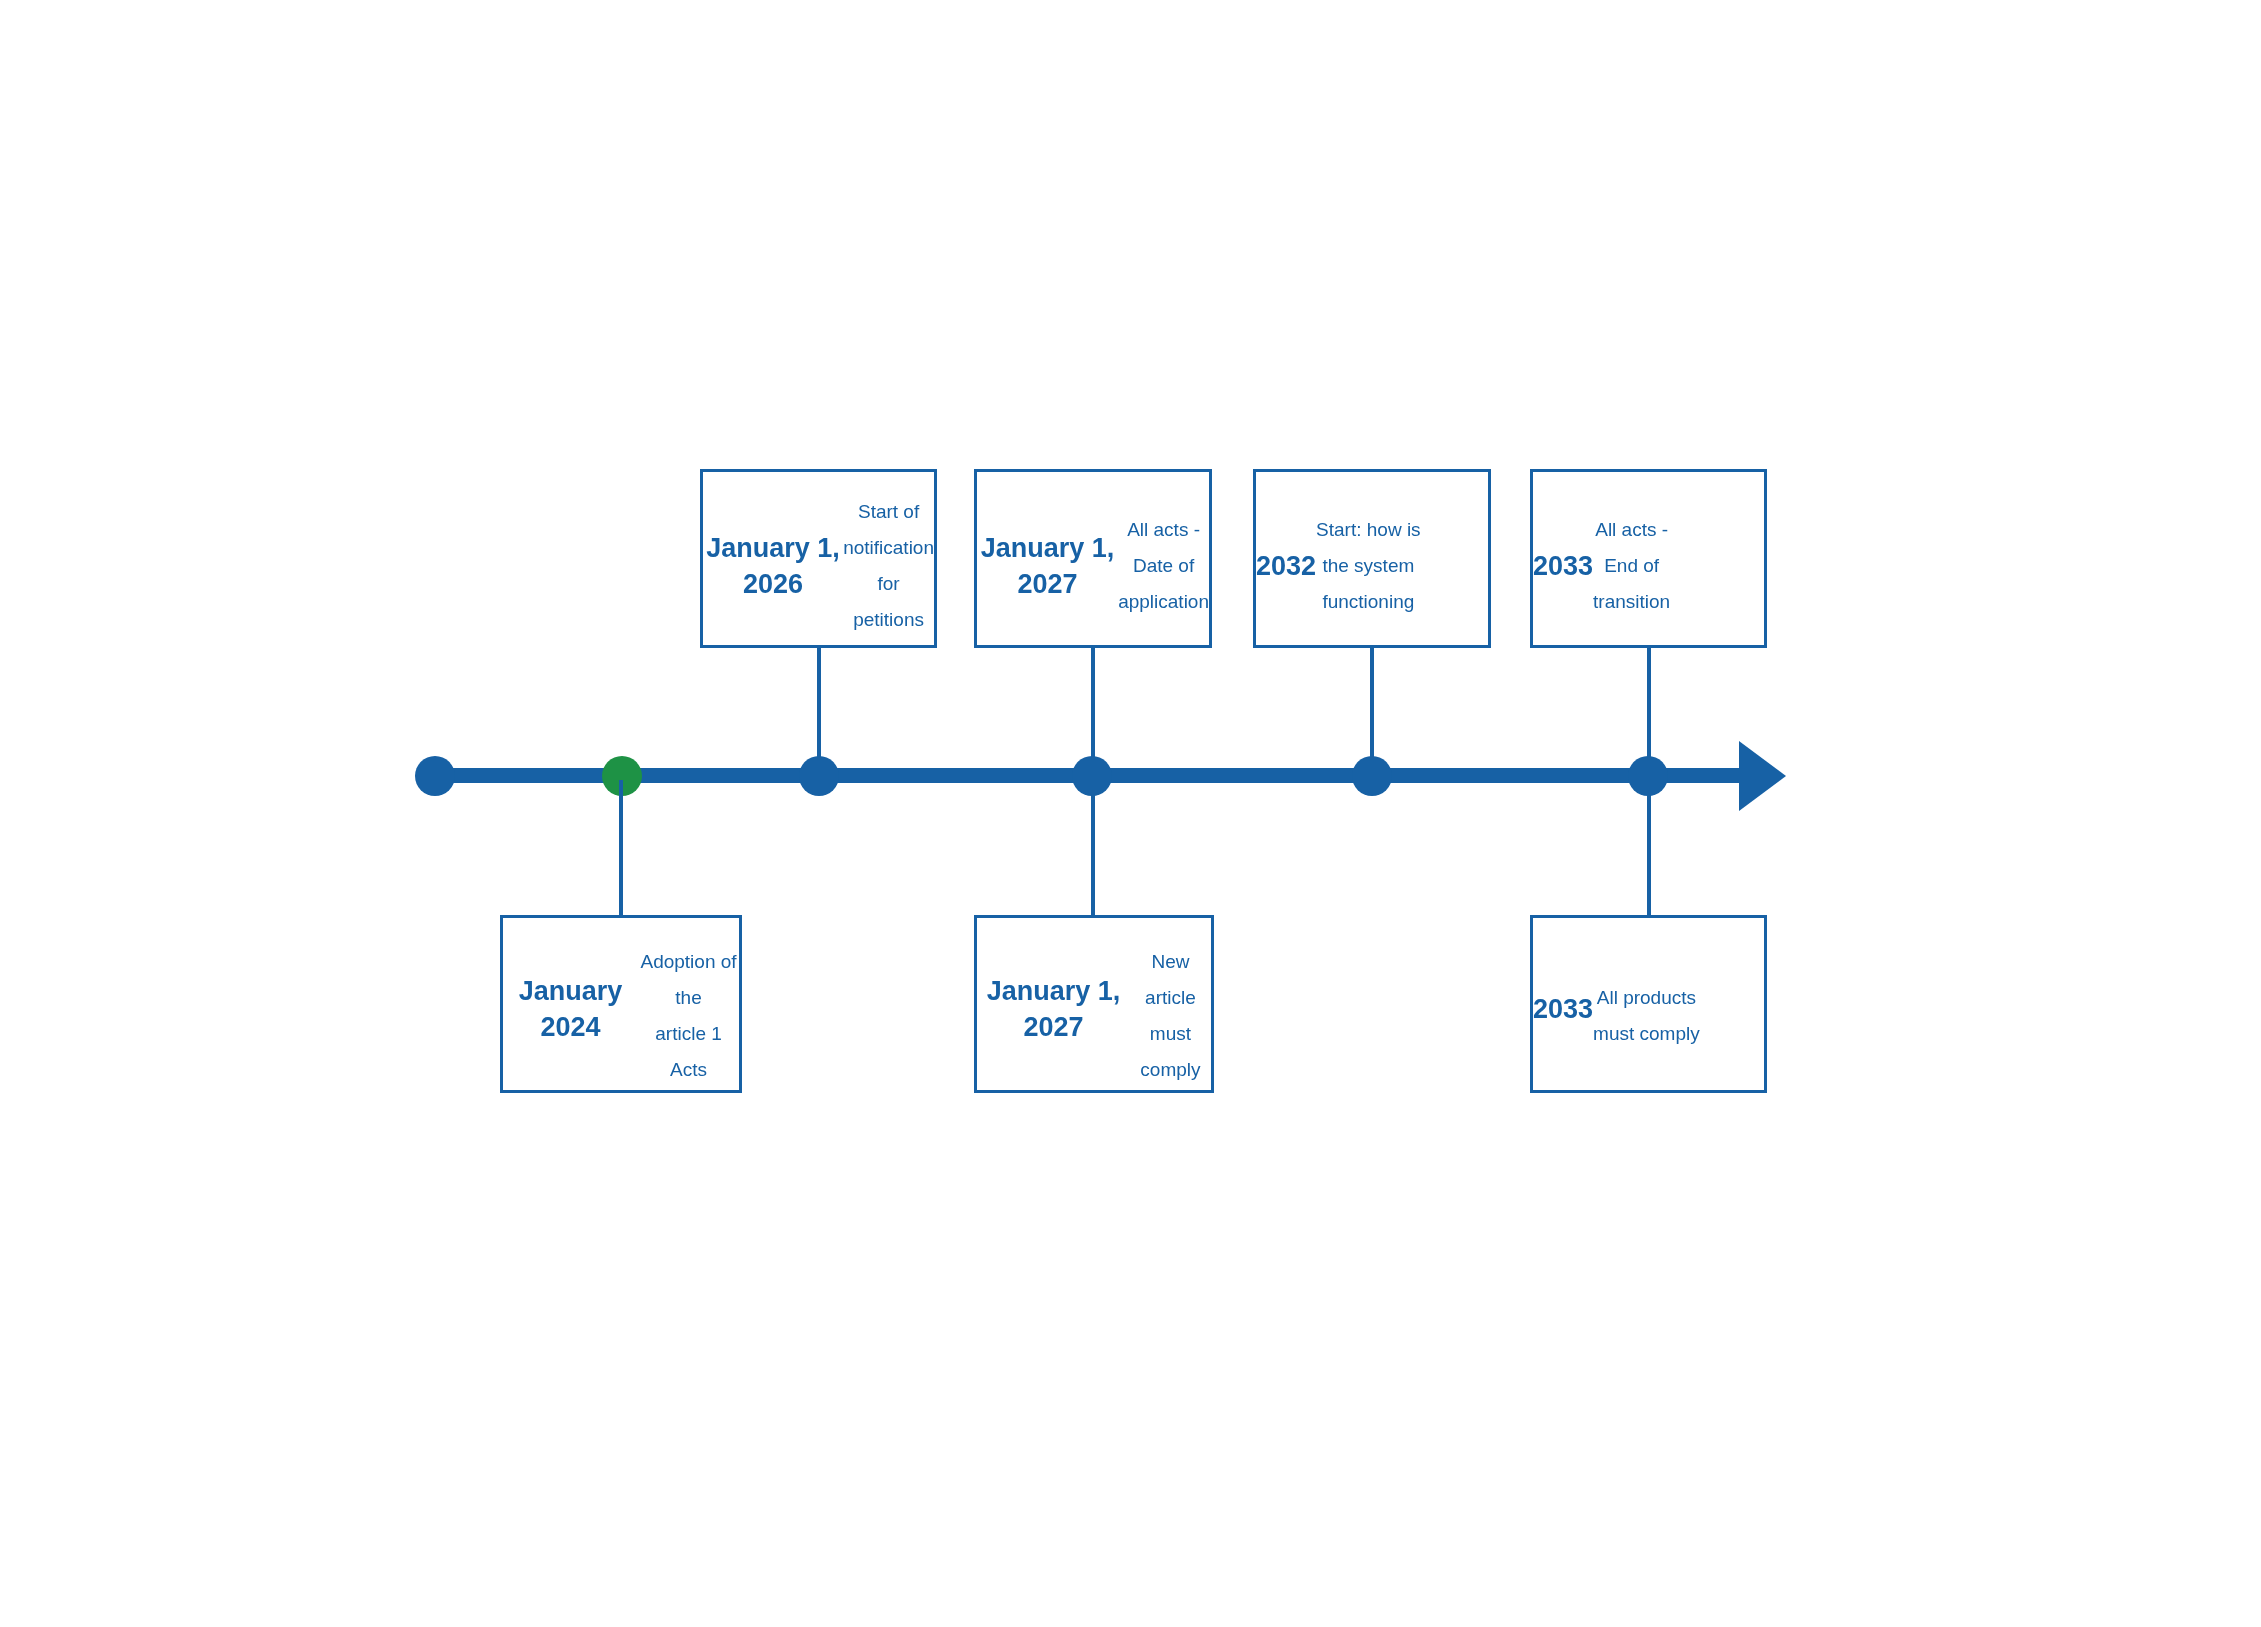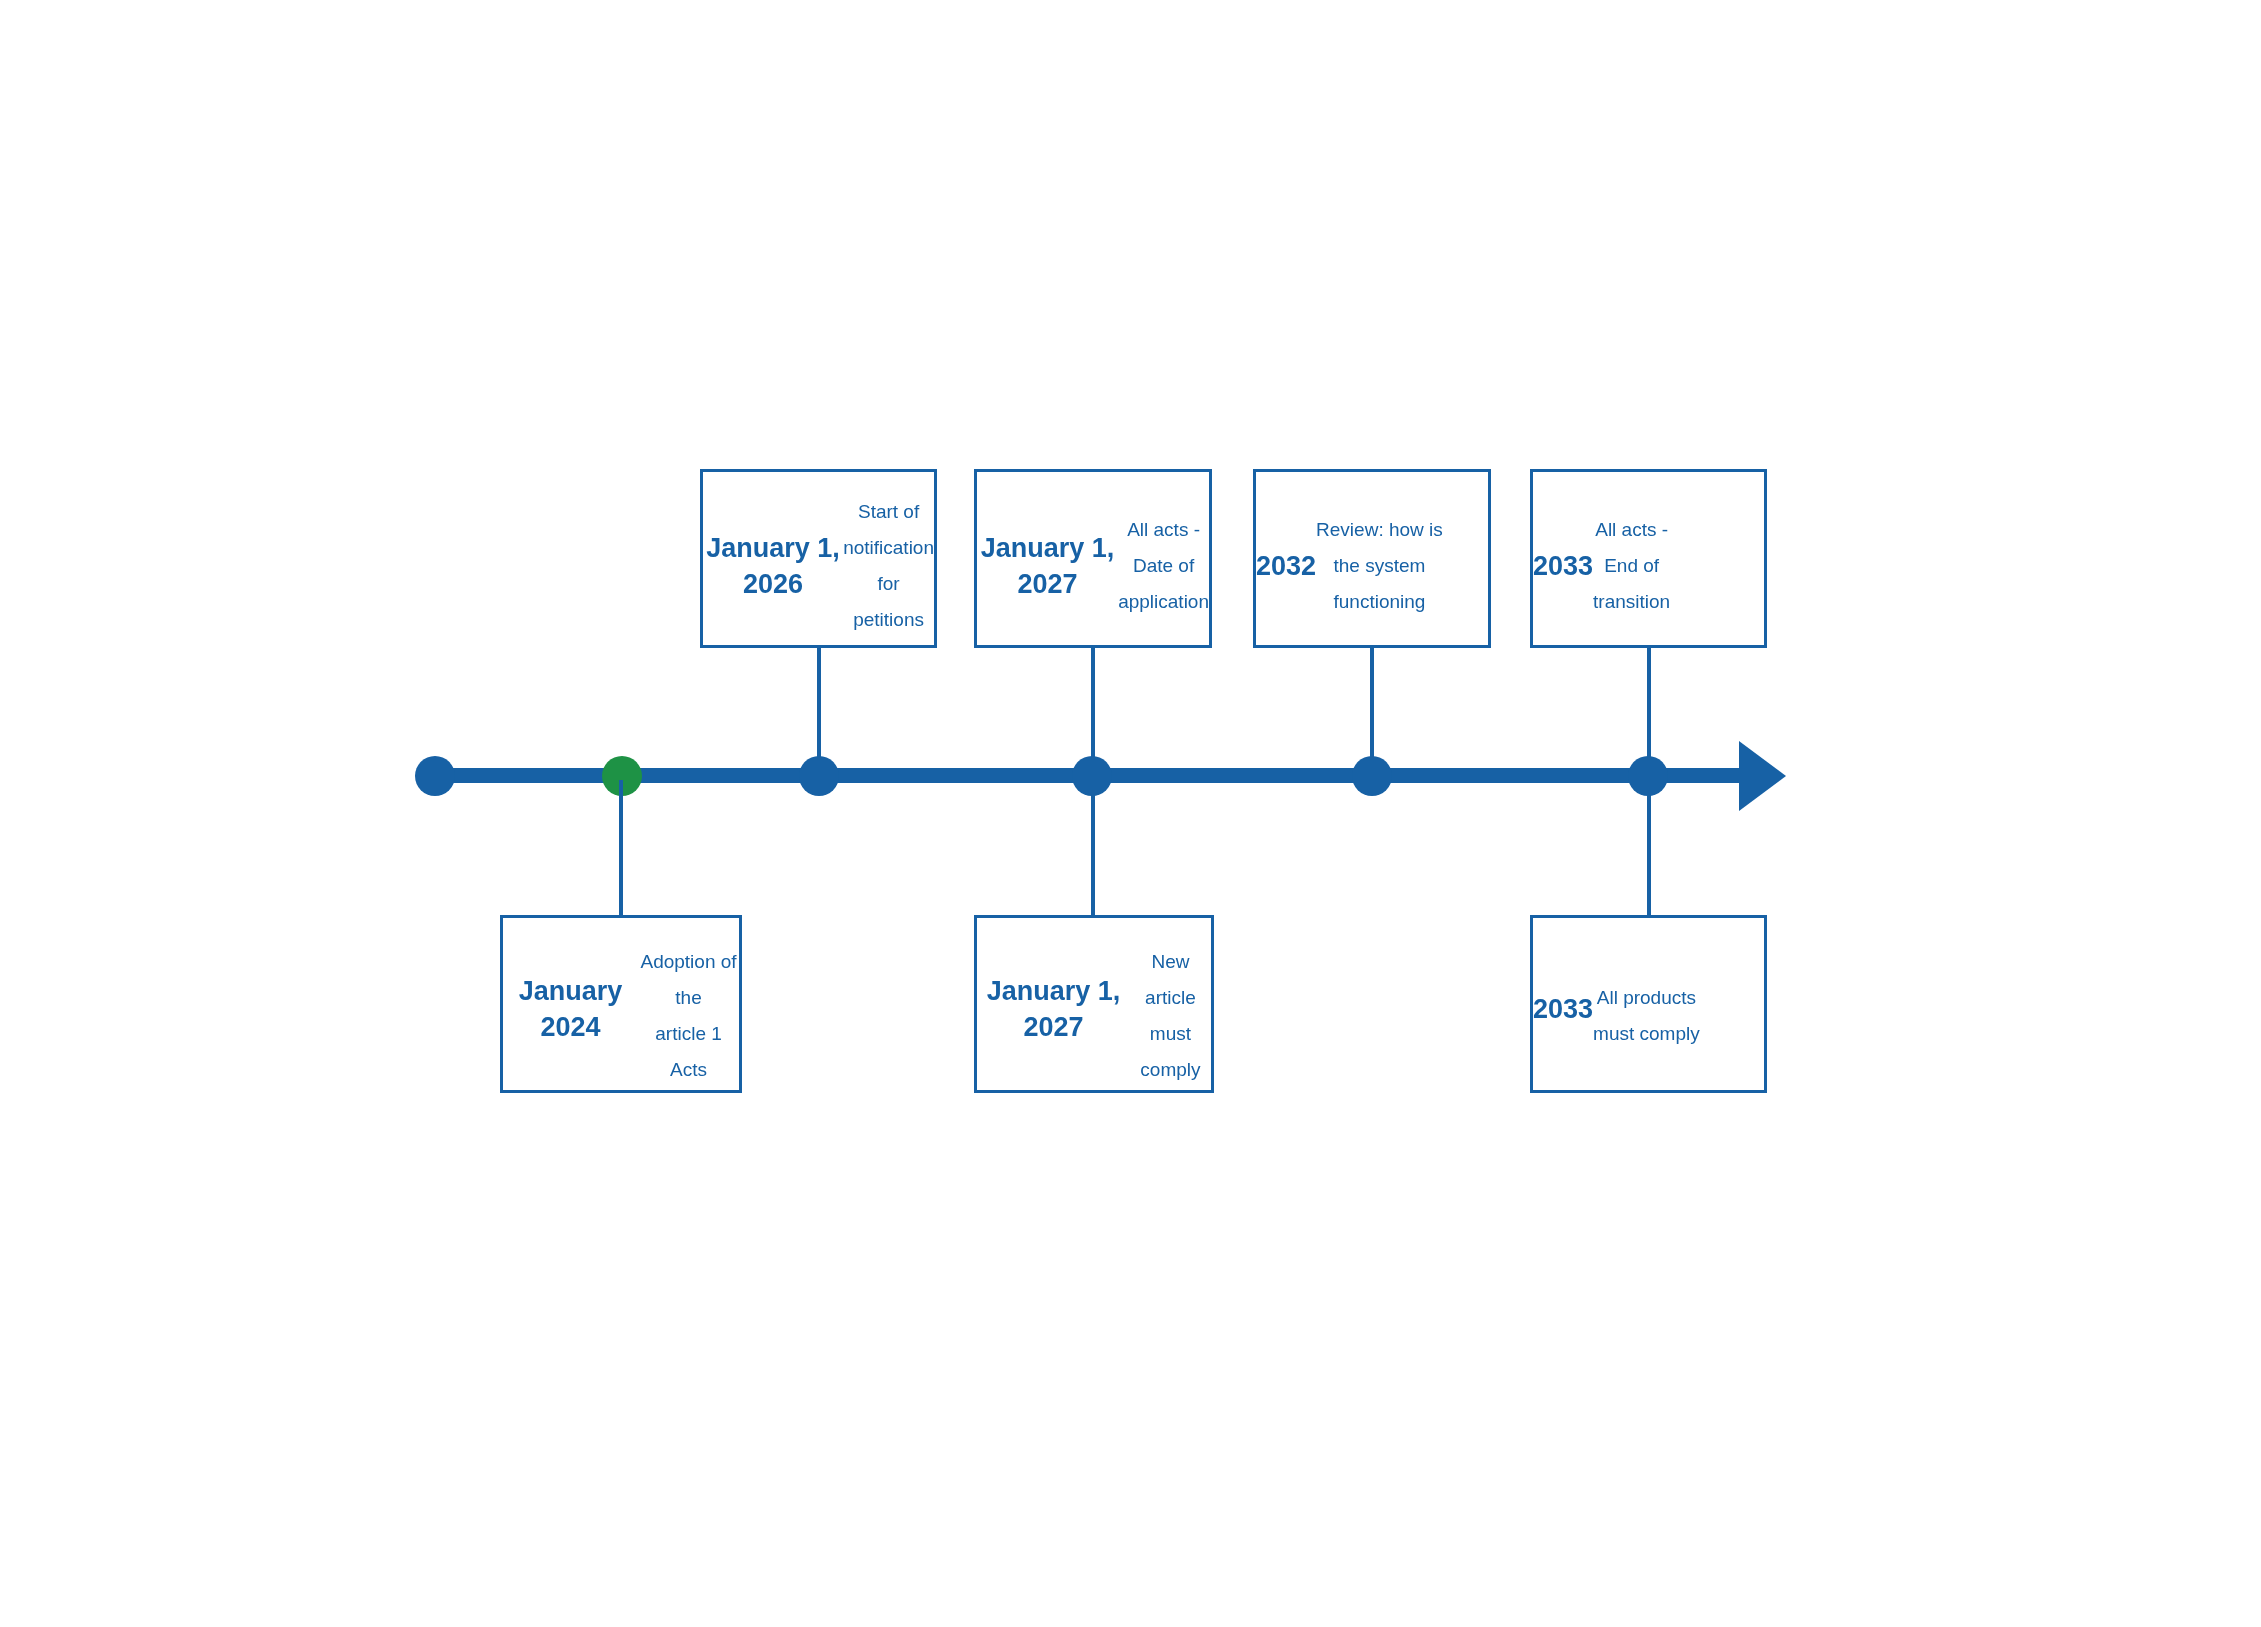--- a/index.html
+++ b/index.html
@@ -111,21 +111,21 @@
 for petitions</div>
   </div>
   <div class="box above" style="left:974px;width:238px;">
     <div class="box-date">January 1, 2027</div>
     <div class="box-text">All acts -
 Date of
 application</div>
   </div>
   <div class="box above" style="left:1253px;width:238px;">
     <div class="box-date">2032</div>
-    <div class="box-text">Review: how is
+    <div class="box-text">Start: how is
 the system
 functioning</div>
   </div>
   <div class="box above" style="left:1530px;width:237px;">
     <div class="box-date">2033</div>
     <div class="box-text">All acts -
 End of
 transition</div>
   </div>
 

